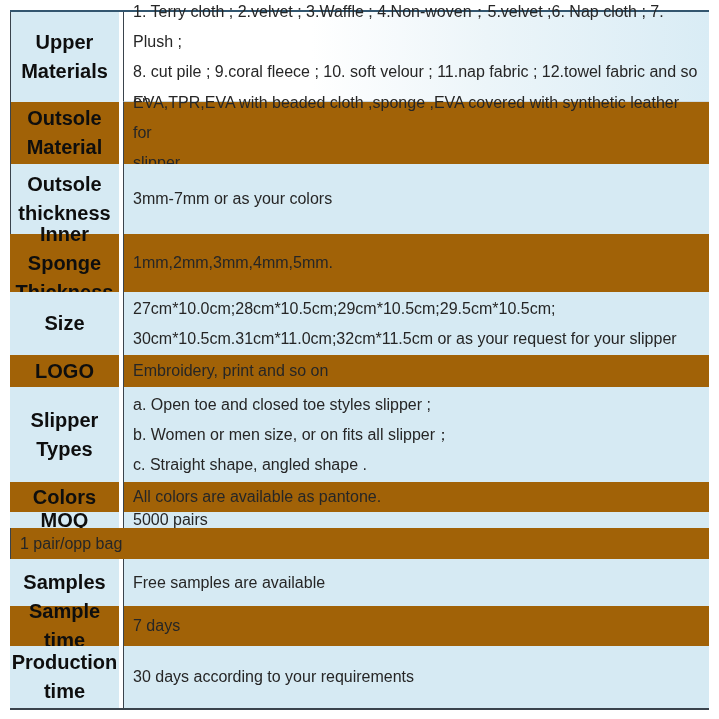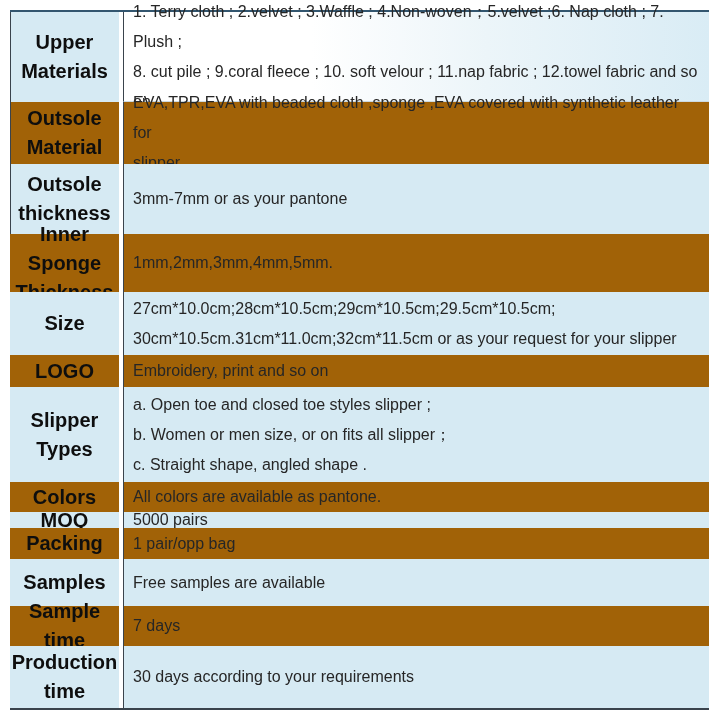--- a/index.html
+++ b/index.html
@@ -60,21 +60,21 @@
     <div class="row r2">
       <div class="cell label white">Outsole
 Material</div>
       <div class="cell value white">EVA,TPR,EVA with beaded cloth ,sponge ,EVA covered with synthetic leather for
 slipper</div>
     </div>
 
     <div class="row r3">
       <div class="cell label blue">Outsole
 thickness</div>
-      <div class="cell value blue">3mm-7mm or as your pantone</div>
+      <div class="cell value blue">3mm-7mm or as your colors</div>
     </div>
 
     <div class="row r4">
       <div class="cell label white">Inner Sponge
 Thickness</div>
       <div class="cell value white">1mm,2mm,3mm,4mm,5mm.</div>
     </div>
 
     <div class="row r5">
       <div class="cell label blue">Size</div>
@@ -98,21 +98,20 @@
       <div class="cell label white">Colors</div>
       <div class="cell value white">All colors are available as pantone.</div>
     </div>
 
     <div class="row r9">
       <div class="cell label blue">MOQ</div>
       <div class="cell value blue">5000 pairs</div>
     </div>
 
     <div class="row r10">
-      <div class="cell label white">Packing</div>
       <div class="cell value white">1 pair/opp bag</div>
     </div>
 
     <div class="row r11">
       <div class="cell label blue">Samples</div>
       <div class="cell value blue">Free samples are available</div>
     </div>
 
     <div class="row r12">
       <div class="cell label white">Sample time</div>

